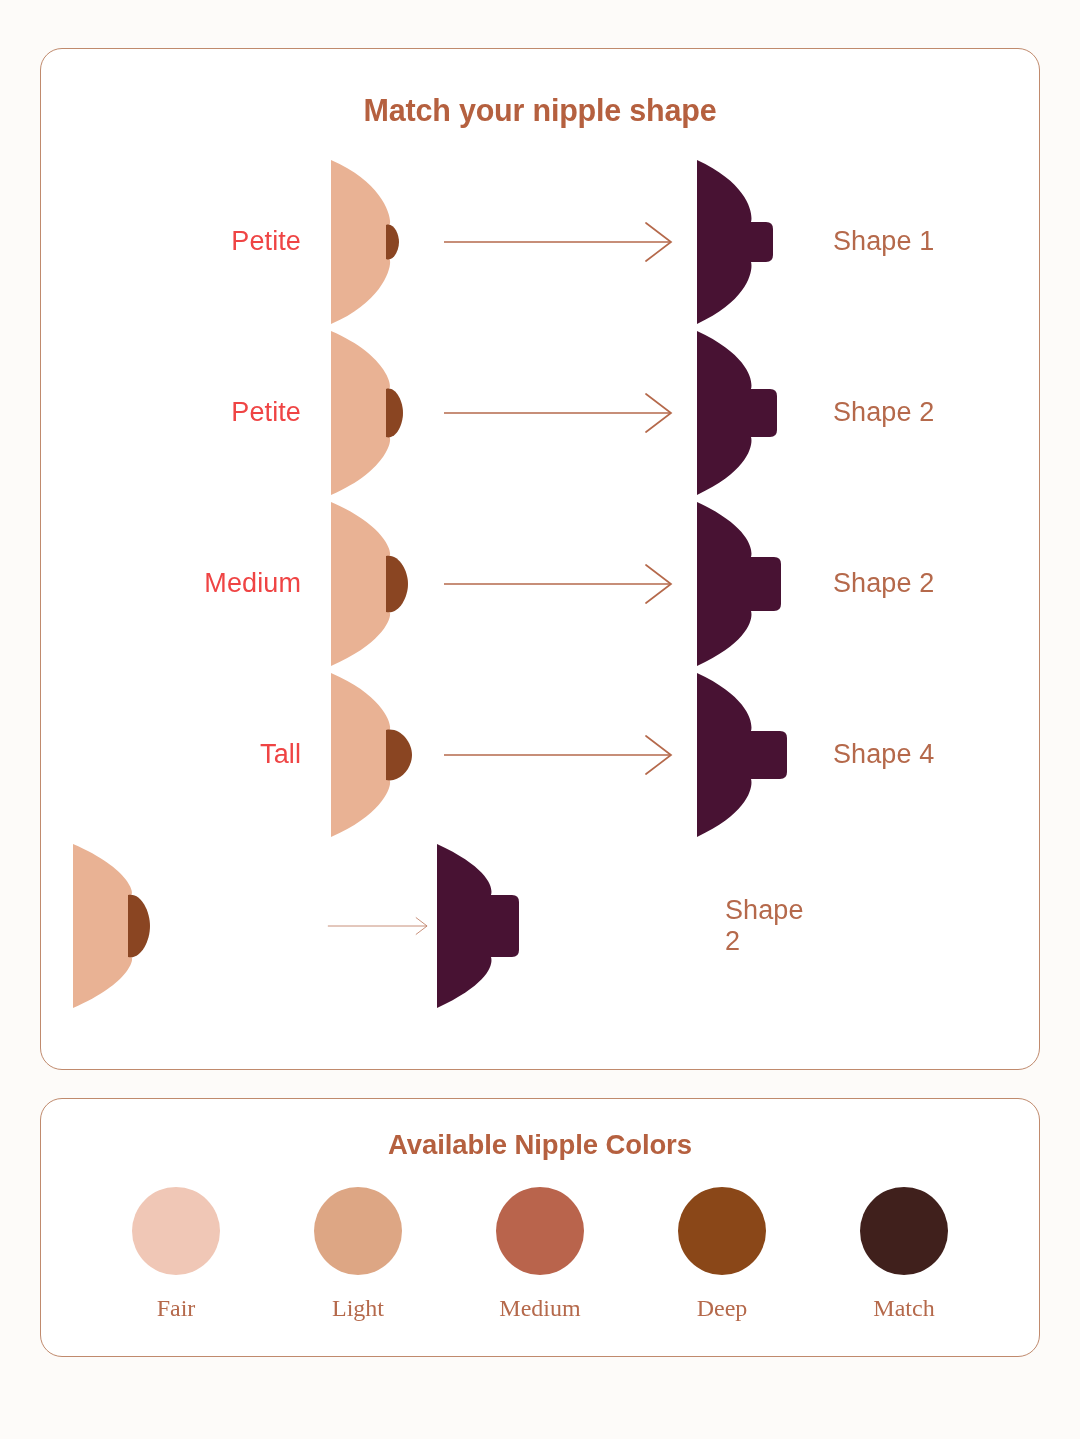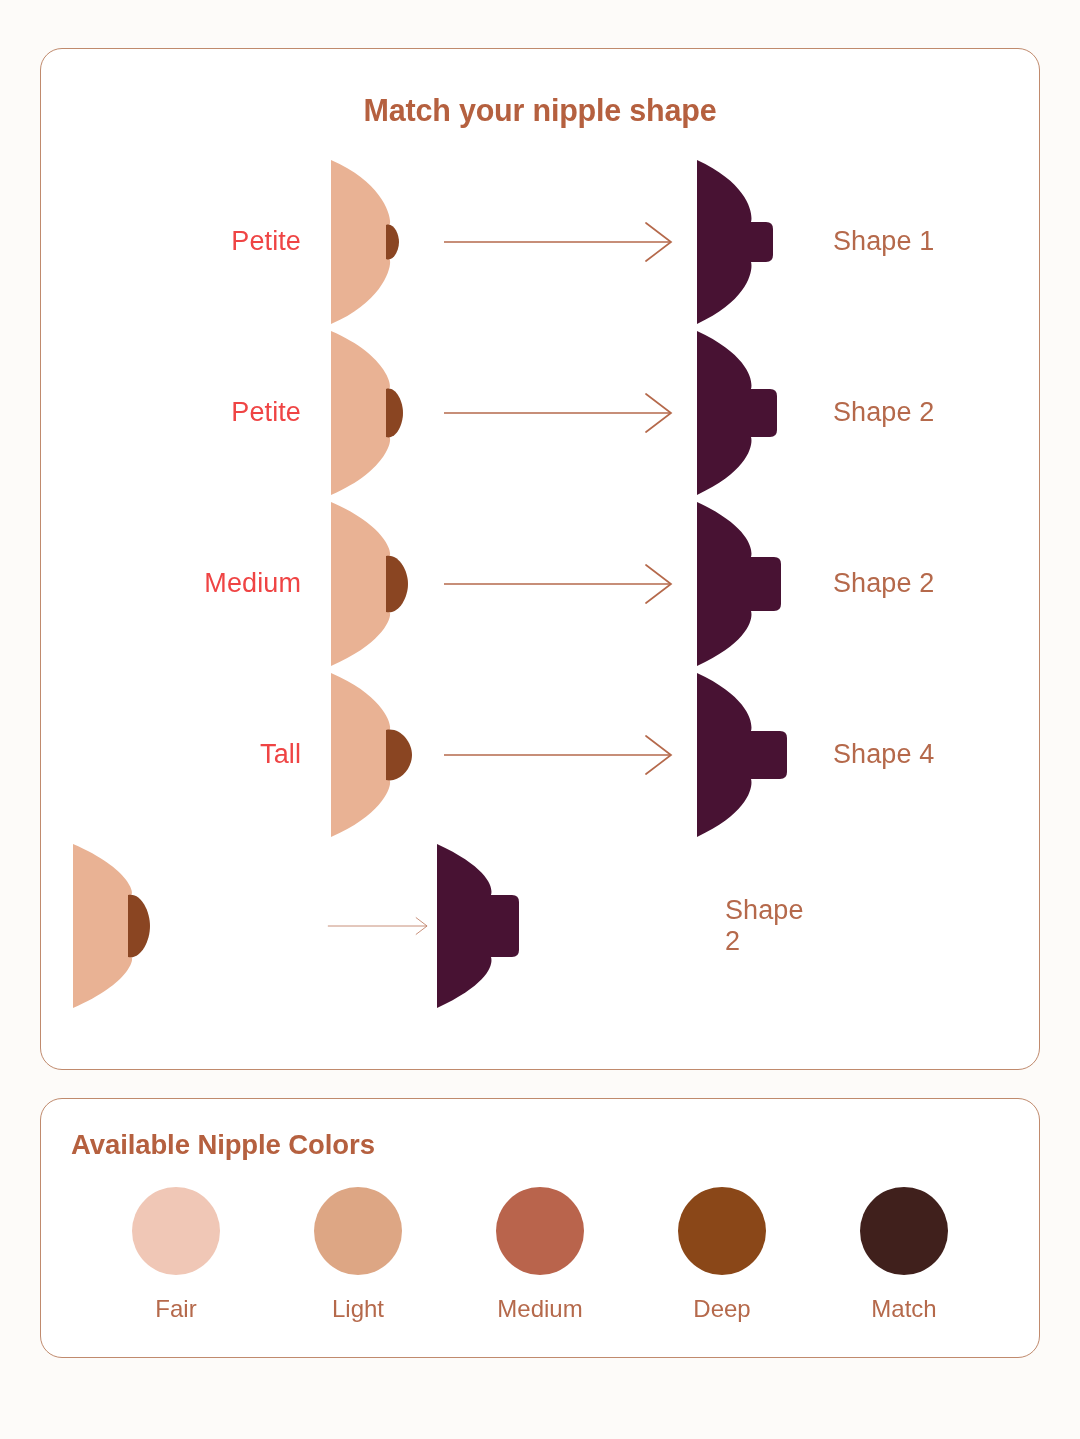--- a/index.html
+++ b/index.html
@@ -90,33 +90,35 @@
 
   
   #colors-card {
     flex: 1 1 auto;
     padding: 30px 30px 26px 30px;
     display: flex;
     flex-direction: column;
   }
 
   #colors-title {
+    text-align: center;
     color: #b5603f;
     font-size: 27.5px;
     font-weight: 700;
     letter-spacing: -0.1px;
     margin-bottom: 26px;
   }
 
   #swatches {
     flex: 1 1 auto;
     display: flex;
     align-items: flex-end;
     justify-content: space-around;
     padding: 0 14px 8px 14px;
+    font-family: Liberation Serif, serif;
   }
 
   .swatch {
     display: flex;
     flex-direction: column;
     align-items: center;
     gap: 20px;
   }
 
   .swatch-dot {

